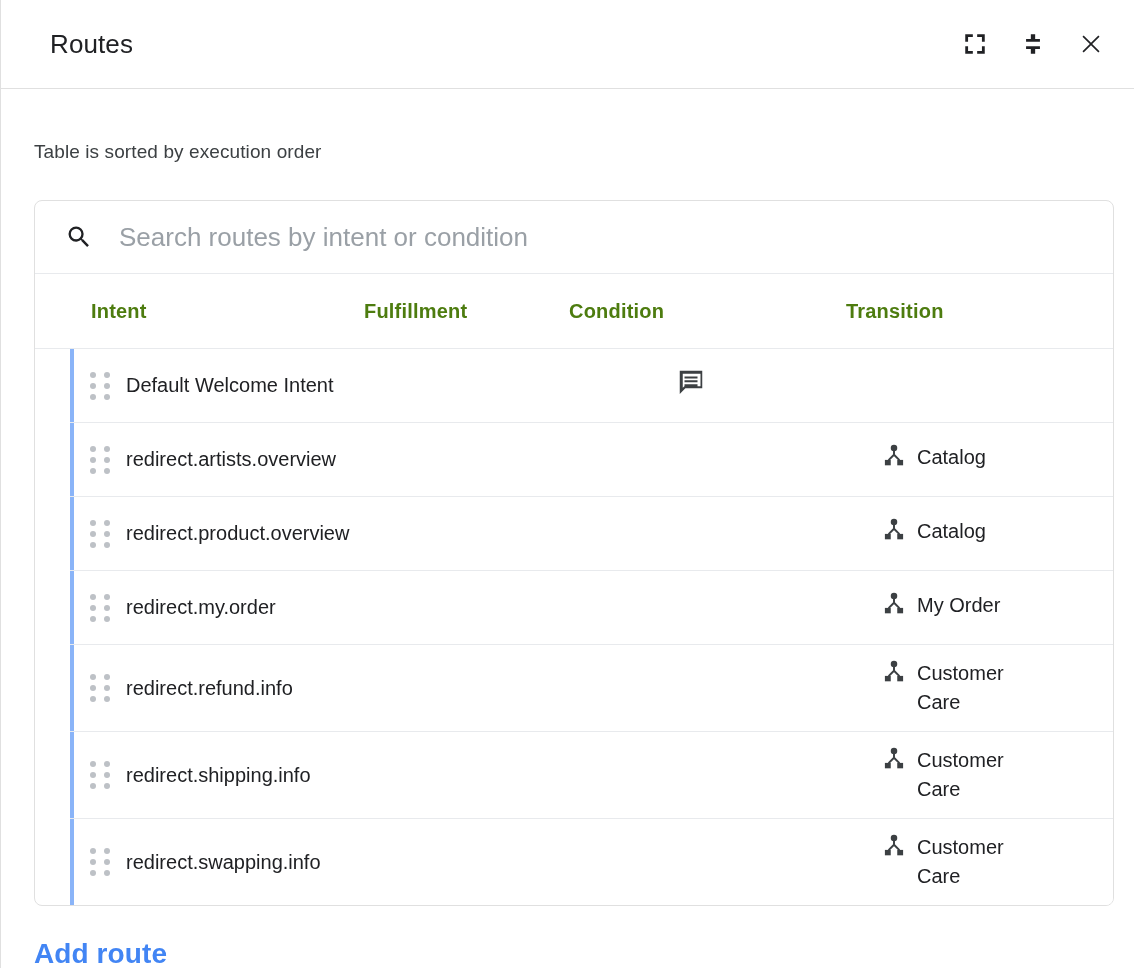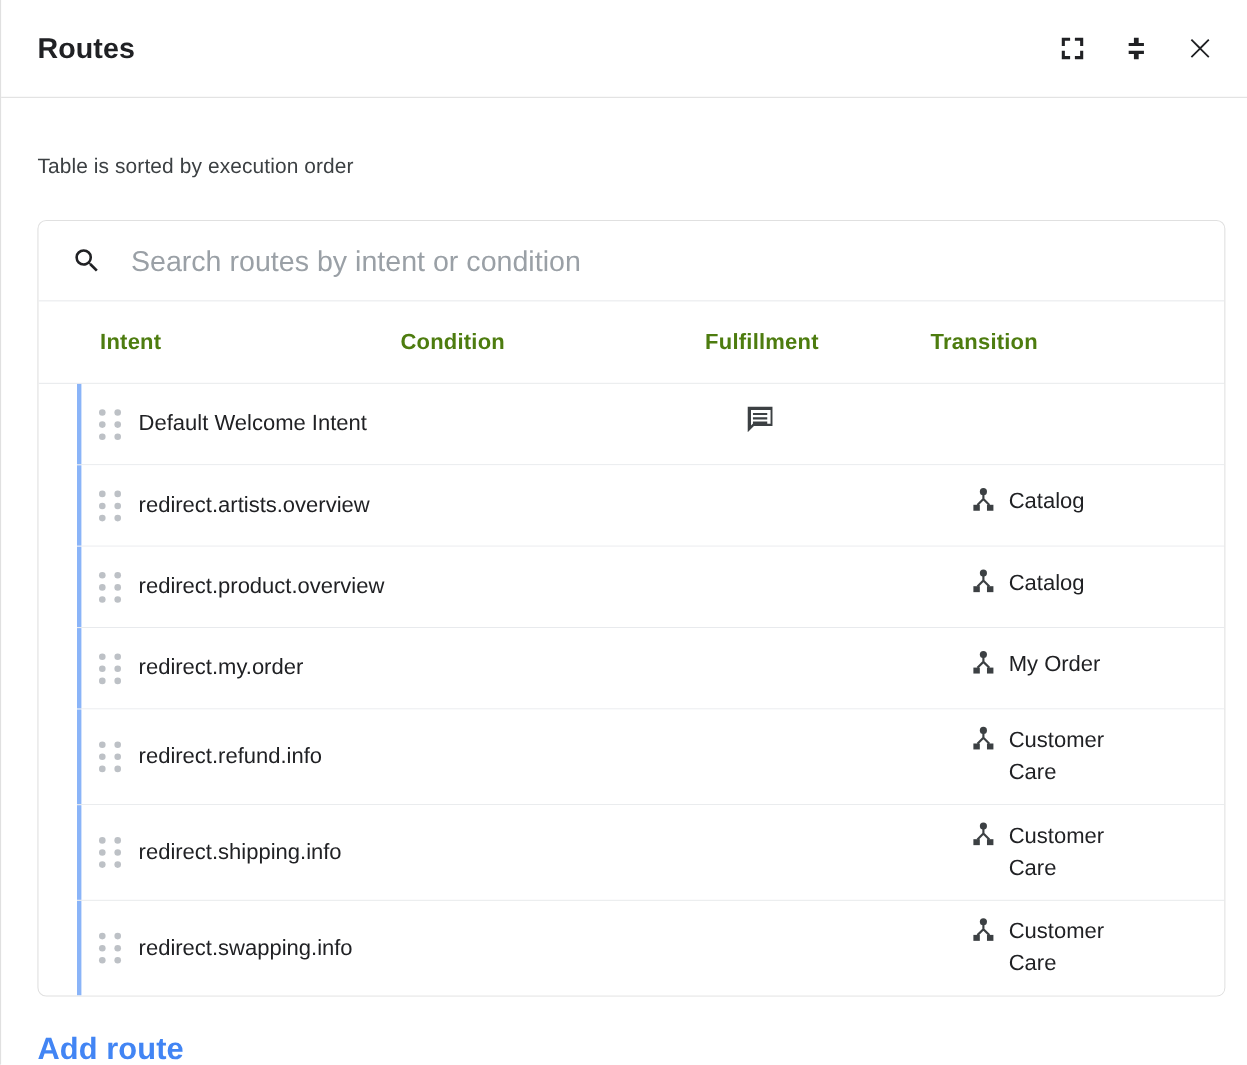--- a/index.html
+++ b/index.html
@@ -23,23 +23,24 @@
     height: 89px;
     min-height: 89px;
     border-bottom: 1px solid #e0e0e0;
     display: flex;
     align-items: center;
     padding: 0 28px 0 33px;
   }
   .panel-title {
     font-size: 26px;
     color: #202124;
-    font-weight: 700;
+    font-weight: 400;
     letter-spacing: 0.1px;
     flex: 1;
+    margin-left: 16px;
   }
   .header-actions {
     display: flex;
     align-items: center;
     gap: 28px;
   }
   .icon-btn {
     width: 30px; height: 30px;
     display: flex; align-items: center; justify-content: center;
     cursor: pointer;
@@ -227,22 +228,22 @@
         <span class="search-icon-wrap">
           <svg width="28" height="28" viewBox="0 0 24 24" aria-hidden="true">
             <path fill="#202124" d="M15.5 14h-.79l-.28-.27A6.47 6.47 0 0 0 16 9.5 6.5 6.5 0 1 0 9.5 16c1.61 0 3.09-.59 4.23-1.57l.27.28v.79l5 4.99L20.49 19l-4.99-5zm-6 0A4.5 4.5 0 1 1 14 9.5 4.5 4.5 0 0 1 9.5 14z"></path>
           </svg>
         </span>
         <input class="search-input" type="text" placeholder="Search routes by intent or condition" style="">
       </div>
 
       <div class="thead">
         <div class="th col-intent">Intent</div>
+        <div class="th col-fulfill">Fulfillment</div>
         <div class="th col-condition">Condition</div>
-        <div class="th col-fulfill">Fulfillment</div>
         <div class="th col-transition">Transition</div>
       </div>
 
       <div class="trow">
         <div class="row-accent"></div>
         <div class="drag-cell">
           <span class="dots">
               <i></i>
               <i></i>
               <i></i>

